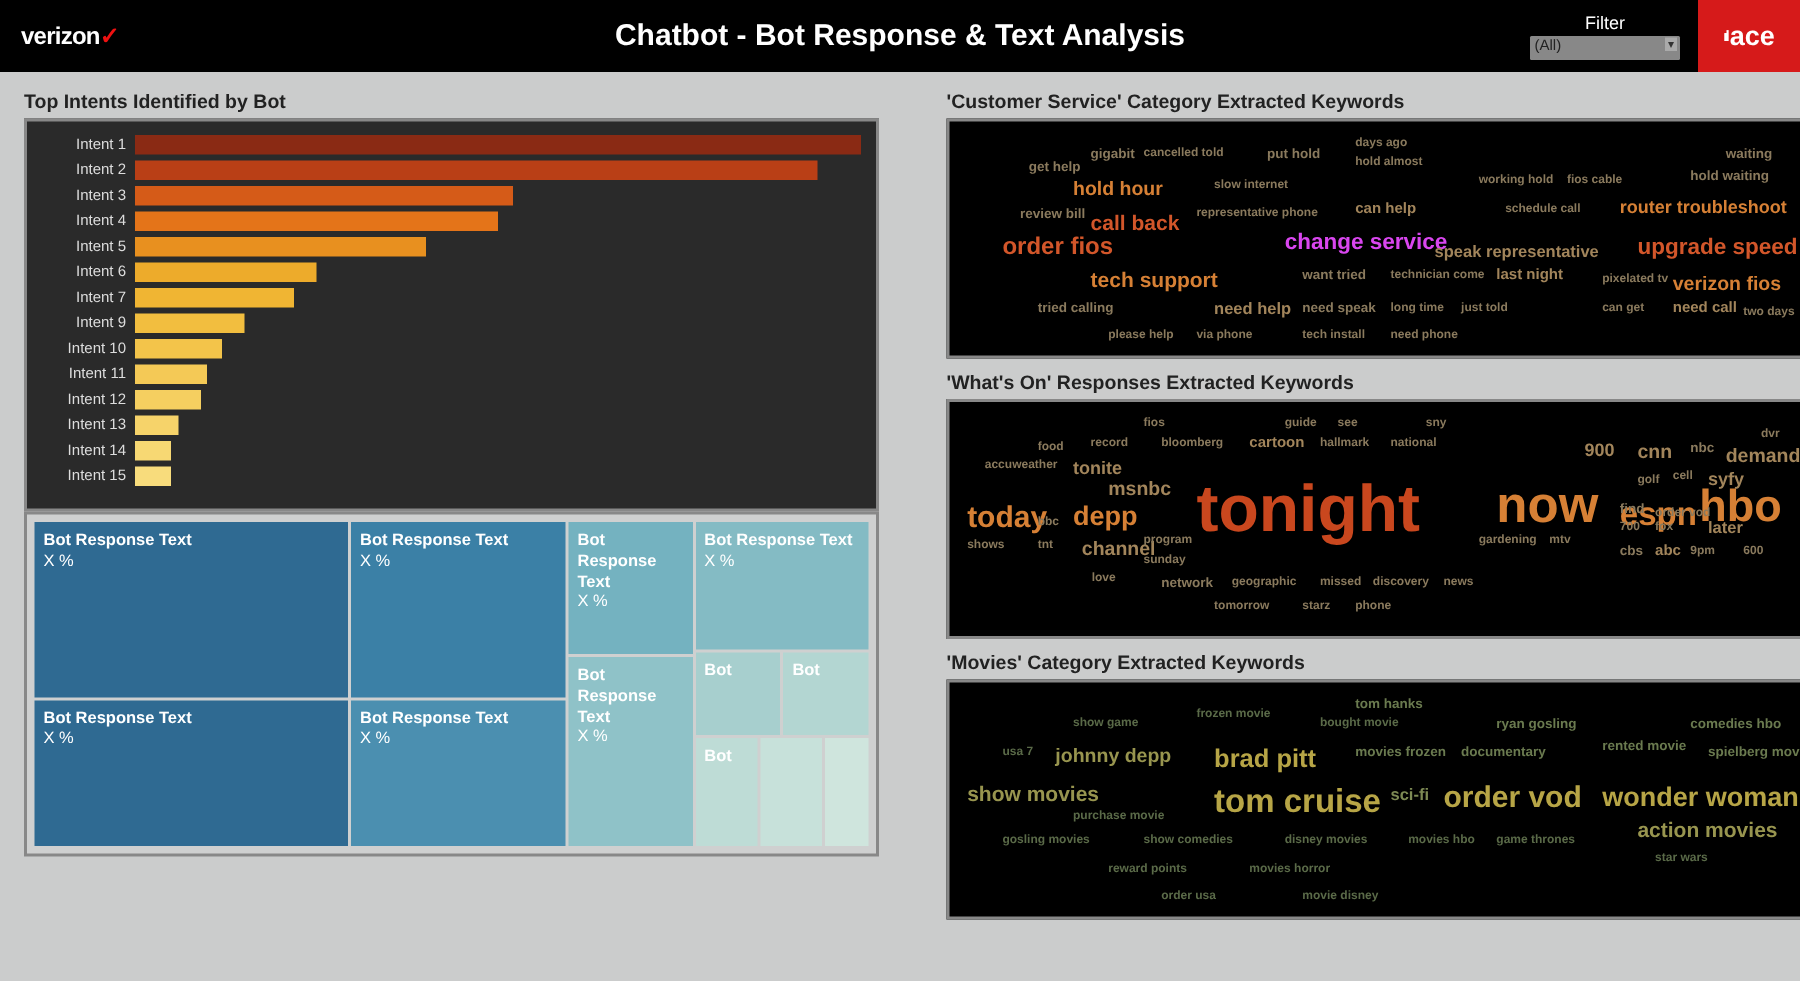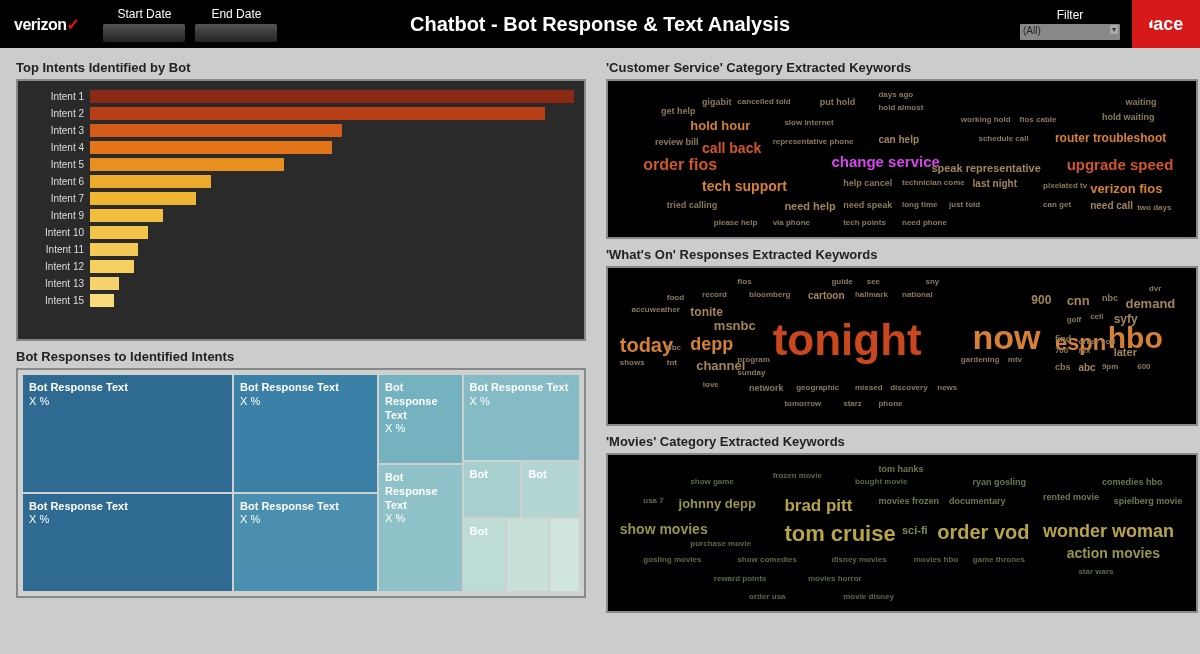--- a/index.html
+++ b/index.html
@@ -9,21 +9,21 @@
   .datewrap{display:flex;gap:10px;margin-left:24px;}
   .dtlabel{font-size:12px;text-align:center;}
   .dtbox{width:82px;height:18px;background:linear-gradient(#555,#222);border-radius:2px;margin-top:3px;}
   .title{position:absolute;left:0;right:0;text-align:center;font-weight:bold;font-size:20px;}
   .filtwrap{margin-left:auto;margin-right:12px;text-align:center;font-size:12px;}
   .filtbox{width:100px;height:16px;background:#888;color:#222;font-size:10px;text-align:left;padding:1px 3px;border-radius:1px;margin-top:2px;position:relative;box-sizing:border-box;}
   .filtbox:after{content:"▾";position:absolute;right:2px;top:1px;background:#aaa;color:#333;padding:0 2px;font-size:8px;}
   .ace{background:#d61a1a;height:48px;width:68px;display:flex;align-items:center;justify-content:center;color:#fff;font-weight:bold;font-size:18px;}
   .ace .sig{font-size:10px;margin-right:2px;letter-spacing:-2px;}
 
-  .body{display:flex;gap:4px;padding:8px 16px 12px 16px;box-sizing:border-box;height:606px;border-radius:28px;}
+  .body{display:flex;gap:29px;padding:8px 16px 12px 16px;box-sizing:border-box;height:606px;border-radius:28px;}
   .col{flex:1;display:flex;flex-direction:column;}
   .colL{width:570px;flex:none;}
   .colR{width:592px;flex:none;margin-left:16px;}
   .panel-title{font-size:13px;font-weight:bold;color:#222;margin:4px 0 4px 0;}
   .panel{background:#000;border-radius:0;border:2px solid #888;box-sizing:border-box;}
 
   
   .barchart{padding:8px 10px 6px 6px;background:#2a2a2a;}
   .brow{display:flex;align-items:center;height:15px;margin-bottom:2px;}
   .blabel{width:60px;text-align:right;color:#ddd;font-size:10px;padding-right:6px;}
@@ -38,30 +38,20 @@
 
   
   .cloud{position:relative;height:160px;overflow:hidden;color:#b07b3a;}
   .cloud span{position:absolute;white-space:nowrap;font-weight:bold;}
 </style>
 </head>
 <body>
 
 <div class="topbar">
   <div class="vz"><span>verizon</span><span class="chk">✓</span></div>
-  <div class="datewrap">
-    <div>
-      <div class="dtlabel">Start Date</div>
-      <div class="dtbox"></div>
-    </div>
-    <div>
-      <div class="dtlabel">End Date</div>
-      <div class="dtbox"></div>
-    </div>
-  </div>
   <div class="title">Chatbot - Bot Response &amp; Text Analysis</div>
   <div class="filtwrap">
     <div>Filter</div>
     <div class="filtbox">(All)</div>
   </div>
   <div class="ace">
       <span class="sig">ııl</span>
       <span>ace</span>
     </div>
 </div>
@@ -136,28 +126,33 @@
             <div class="bbar" style="width: 9%; background: rgb(245, 207, 96);"></div>
           </div>
         </div>
         <div class="brow">
           <div class="blabel">Intent 13</div>
           <div class="btrack">
             <div class="bbar" style="width: 6%; background: rgb(246, 211, 106);"></div>
           </div>
         </div>
         <div class="brow">
+          <div class="blabel">Intent 14</div>
+          <div class="btrack">
+            <div class="bbar" style="width: 5%; background: rgb(247, 216, 115);"></div>
+          </div>
+        </div>
+        <div class="brow">
           <div class="blabel">Intent 15</div>
           <div class="btrack">
             <div class="bbar" style="width: 5%; background: rgb(248, 220, 124);"></div>
           </div>
         </div>
       </div>
 
-    <div class="panel-title" style="margin-top:8px;">Bot Responses to Identified Intents</div>
     <div class="panel tree">
       <div class="tcol" style="width:38%;">
         <div class="tcell" style="flex:55;background:#2f6a92;"><span class="tlabel">Bot Response Text</span><br><span>X %</span></div>
         <div class="tcell" style="flex:45;background:#2f6a92;"><span class="tlabel">Bot Response Text</span><br><span>X %</span></div>
       </div>
       <div class="tcol" style="width:26%;">
         <div class="tcell" style="flex:55;background:#3b80a6;"><span class="tlabel">Bot Response Text</span><br><span>X %</span></div>
         <div class="tcell" style="flex:45;background:#4b8fb0;"><span class="tlabel">Bot Response Text</span><br><span>X %</span></div>
       </div>
       <div class="tcol" style="width:15%;">
@@ -205,27 +200,27 @@
         <span style="font-size: 8px; color: rgb(138, 122, 93); left: 60%; top: 22%;">working hold</span>
         <span style="font-size: 8px; color: rgb(138, 122, 93); left: 70%; top: 22%;">fios cable</span>
         <span style="font-size: 8px; color: rgb(138, 122, 93); left: 63%; top: 34%;">schedule call</span>
         <span style="font-size: 9px; color: rgb(138, 122, 93); left: 8%; top: 36%;">review bill</span>
         <span style="font-size: 8px; color: rgb(138, 122, 93); left: 28%; top: 36%;">representative phone</span>
         <span style="font-size: 10px; color: rgb(162, 133, 91); left: 46%; top: 34%;">can help</span>
         <span style="font-size: 8px; color: rgb(138, 122, 93); left: 30%; top: 24%;">slow internet</span>
         <span style="font-size: 9px; color: rgb(138, 122, 93); left: 10%; top: 76%;">tried calling</span>
         <span style="font-size: 8px; color: rgb(138, 122, 93); left: 18%; top: 88%;">please help</span>
         <span style="font-size: 8px; color: rgb(138, 122, 93); left: 28%; top: 88%;">via phone</span>
-        <span style="font-size: 9px; color: rgb(138, 122, 93); left: 40%; top: 62%;">help cancel</span>
+        <span style="font-size: 9px; color: rgb(138, 122, 93); left: 40%; top: 62%;">want tried</span>
         <span style="font-size: 8px; color: rgb(138, 122, 93); left: 50%; top: 62%;">technician come</span>
         <span style="font-size: 10px; color: rgb(162, 133, 91); left: 62%; top: 62%;">last night</span>
         <span style="font-size: 9px; color: rgb(138, 122, 93); left: 40%; top: 76%;">need speak</span>
         <span style="font-size: 8px; color: rgb(138, 122, 93); left: 50%; top: 76%;">long time</span>
         <span style="font-size: 8px; color: rgb(138, 122, 93); left: 58%; top: 76%;">just told</span>
-        <span style="font-size: 8px; color: rgb(138, 122, 93); left: 40%; top: 88%;">tech points</span>
+        <span style="font-size: 8px; color: rgb(138, 122, 93); left: 40%; top: 88%;">tech install</span>
         <span style="font-size: 8px; color: rgb(138, 122, 93); left: 50%; top: 88%;">need phone</span>
         <span style="font-size: 8px; color: rgb(138, 122, 93); left: 74%; top: 64%;">pixelated tv</span>
         <span style="font-size: 8px; color: rgb(138, 122, 93); left: 74%; top: 76%;">can get</span>
         <span style="font-size: 10px; color: rgb(162, 133, 91); left: 82%; top: 76%;">need call</span>
         <span style="font-size: 8px; color: rgb(138, 122, 93); left: 90%; top: 78%;">two days</span>
       </div>
 
     <div class="panel-title" style="margin-top:8px;">'What's On' Responses Extracted Keywords</div>
     <div class="panel cloud" id="cloud-wo">
         <span style="font-size: 44px; color: rgb(201, 71, 30); left: 28%; top: 30%;">tonight</span>

